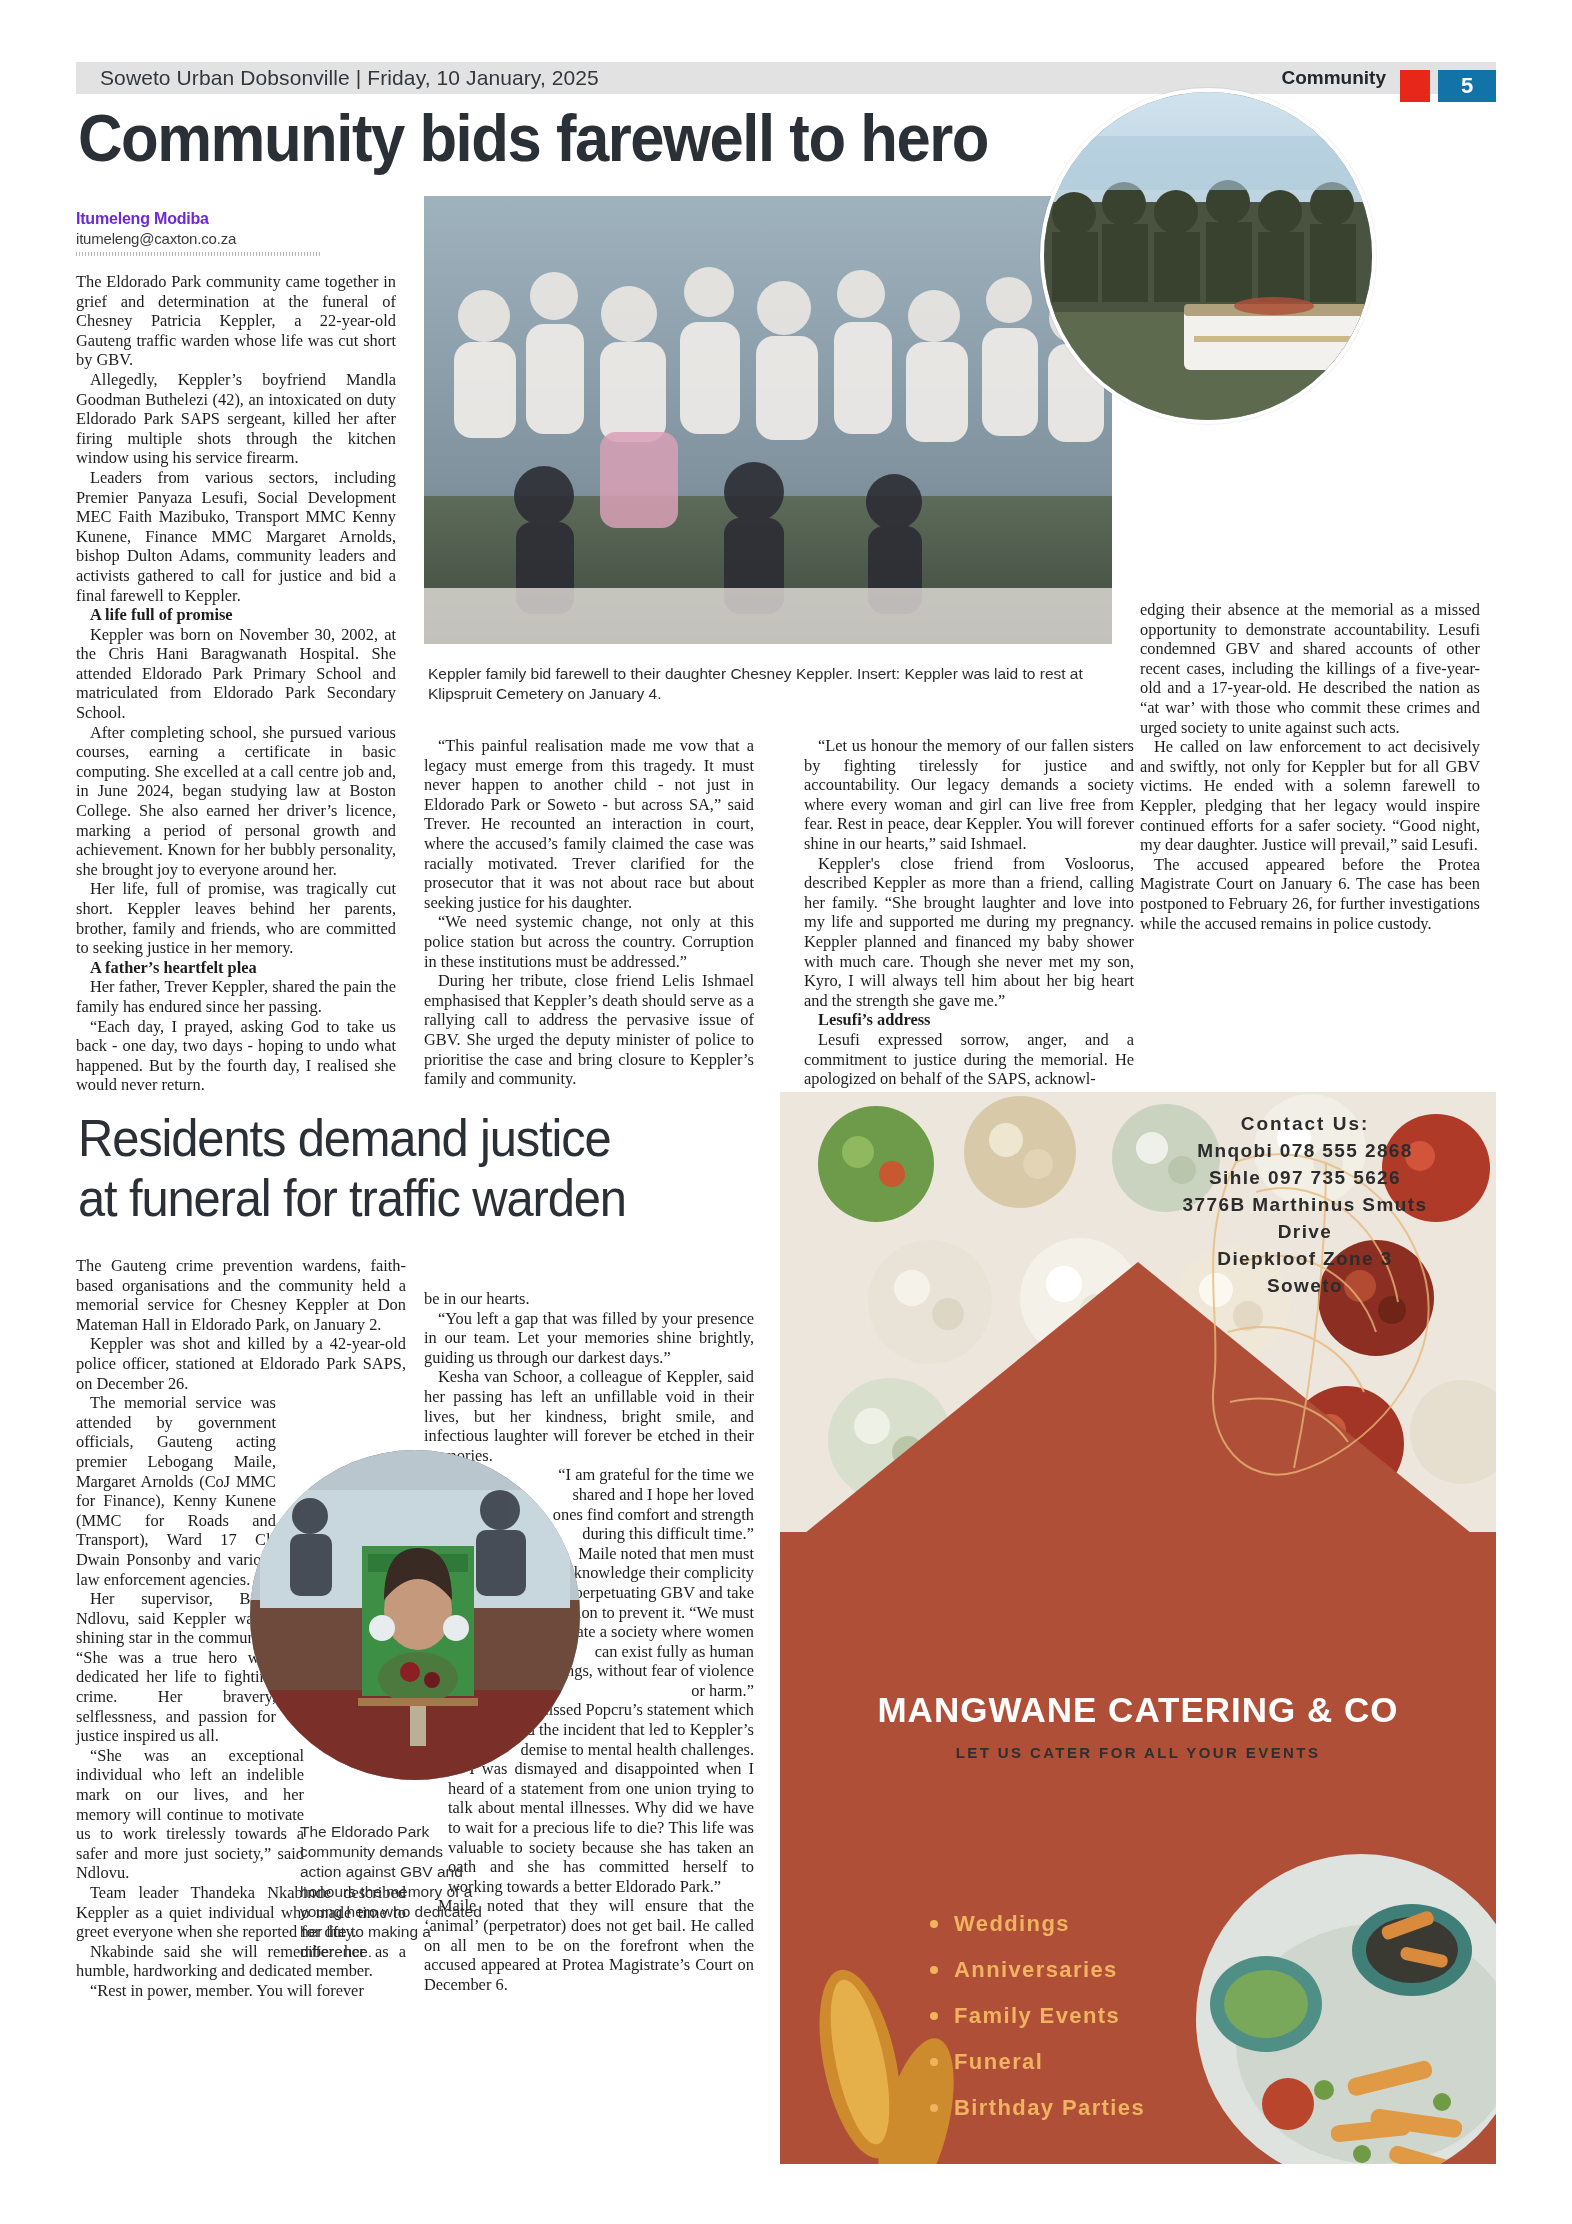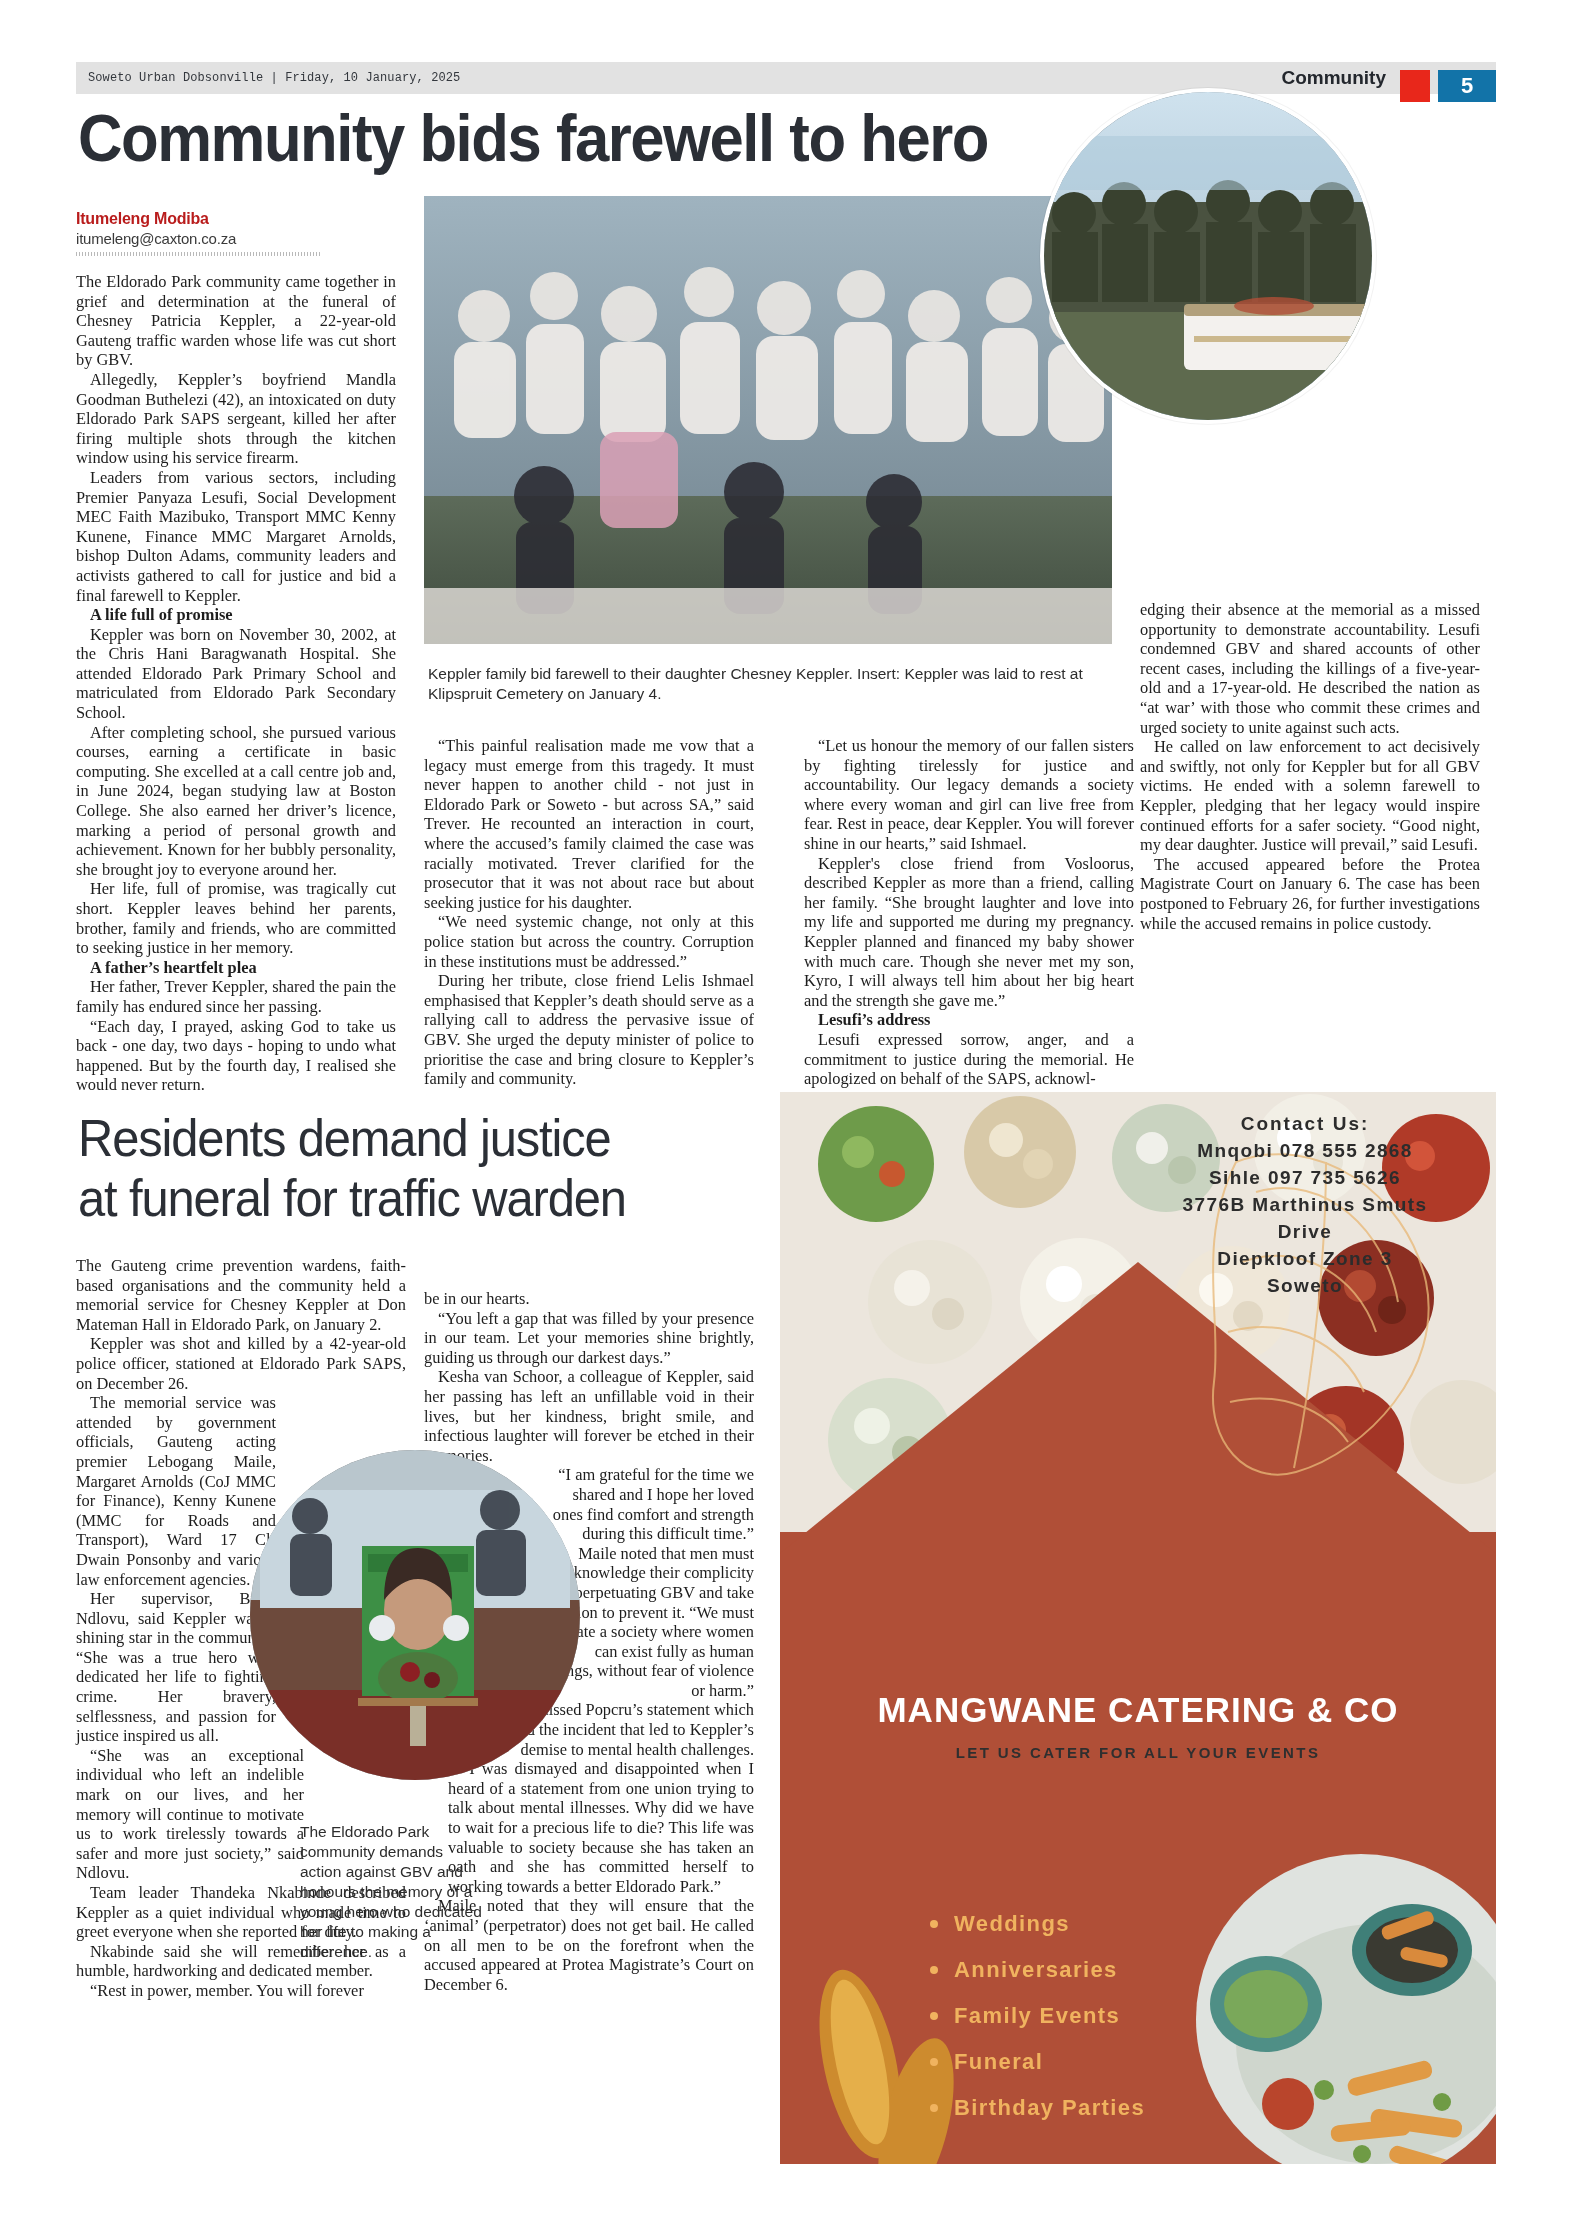--- a/index.html
+++ b/index.html
@@ -1,32 +1,32 @@
 <!DOCTYPE html>
 <html><head>
 <meta charset="utf-8">
 <style>
   html,body{margin:0;padding:0;background:#ffffff;}
   body{width:1572px;height:2224px;font-family:"Liberation Serif",serif;color:#1b1b1b;position:relative;overflow:hidden;}
   .page{position:absolute;left:0;top:0;width:1572px;height:2224px;background:#fff;}
 
   
   .masthead{position:absolute;left:76px;top:62px;width:1420px;height:32px;background:#e2e2e2;display:flex;align-items:center;}
-  .masthead-left{font-family:Liberation Mono, monospace;font-size:12px;color:#33373d;letter-spacing:.1px;padding-left:12px;font-weight:400;}
+  .masthead-left{font-family:Liberation Sans, sans-serif;font-size:21px;color:#33373d;letter-spacing:.1px;padding-left:24px;font-weight:400;}
   .masthead-right{margin-left:auto;display:flex;align-items:stretch;height:16px;justify-content:flex-end;}
   .masthead-section{font-family:"Liberation Sans",sans-serif;font-weight:bold;font-size:19px;color:#23272d;display:flex;align-items:center;padding-right:14px;}
   .sq-red{width:30px;height:32px;background:#e8271b;}
   .sq-blue{width:58px;height:32px;background:#1273a8;color:#fff;font-family:"Liberation Sans",sans-serif;font-weight:bold;font-size:22px;display:flex;align-items:center;justify-content:center;margin-left:8px;}
 
   
   .headline1{position:absolute;left:78px;top:100px;width:1070px;font-family:"Liberation Sans",sans-serif;font-weight:bold;font-size:67px;line-height:76px;letter-spacing:-1.6px;color:#2b2f36;white-space:nowrap;transform:scaleX(.92);transform-origin:left top;}
 
   
   .byline{position:absolute;left:76px;top:210px;width:320px;}
-  .byline-name{font-family:"Liberation Sans",sans-serif;font-weight:bold;font-size:16px;color:#b91c1c;letter-spacing:-.2px;}
+  .byline-name{font-family:"Liberation Sans",sans-serif;font-weight:bold;font-size:16px;color:#6d28d9;letter-spacing:-.2px;}
   .byline-mail{font-family:"Liberation Sans",sans-serif;font-size:15px;color:#3a3a3a;margin-top:2px;letter-spacing:-.2px;}
   .byline-rule{margin-top:5px;width:246px;height:4px;
     background:repeating-linear-gradient(90deg,#b9b9b9 0 1px,transparent 1px 3px);}
 
   
   .col{position:absolute;font-family:"Liberation Serif",serif;font-size:16.4px;line-height:19.6px;text-align:justify;color:#1d1d1d;}
   .col p{margin:0;text-indent:14px;}
   .col p.noind{text-indent:0;}
   .col p.sub{font-weight:bold;text-indent:14px;}
 

